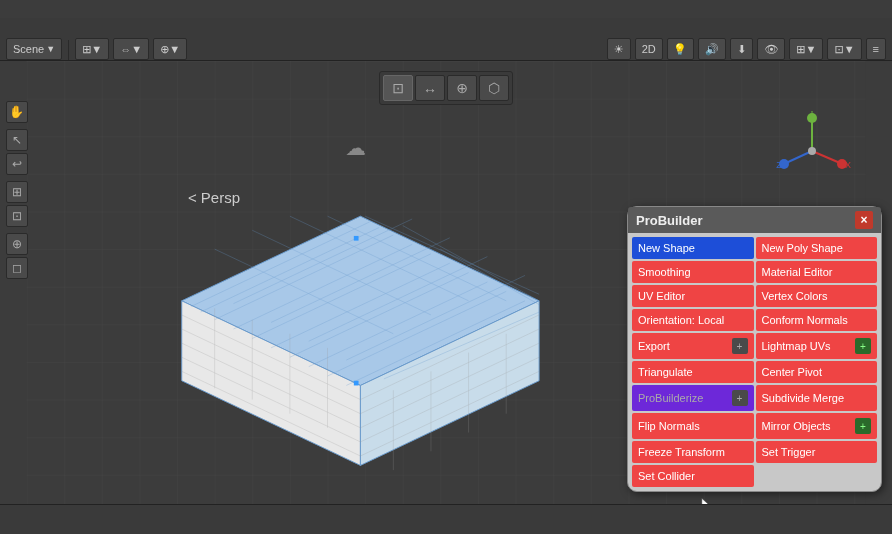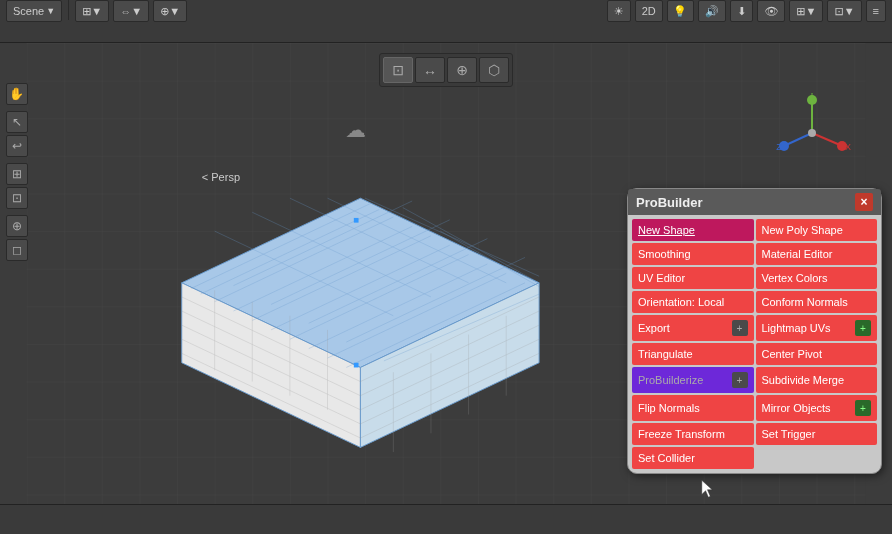--- a/index.html
+++ b/index.html
@@ -12,23 +12,24 @@
       overflow: hidden;
       position: relative;
     }
 
     
     .top-toolbar {
       height: 43px;
       background: #3a3a3a;
       border-bottom: 1px solid #222;
       display: flex;
-      align-items: flex-start;
+      align-items: flex-end;
       padding: 0 6px;
       gap: 4px;
+      margin-top: 18px;
     }
     .toolbar-btn {
       background: #4a4a4a;
       border: 1px solid #2a2a2a;
       color: #ccc;
       padding: 2px 6px;
       font-size: 11px;
       cursor: pointer;
       border-radius: 2px;
       height: 22px;
@@ -168,21 +169,21 @@
       padding: 5px 6px;
       font-size: 11px;
       cursor: pointer;
       border-radius: 2px;
       text-align: left;
       display: flex;
       align-items: center;
       justify-content: space-between;
       position: relative;
     }
-    .pb-btn.active { background: #be185d; text-decoration: underline; }
+    .pb-btn.active { background: #1d4ed8; }
     .pb-btn.disabled { 
       background: #6d28d9; 
       color: #aaa;
       cursor: default;
     }
     .pb-btn .plus-badge {
       background: #4a4a4a;
       color: #aaa;
       font-size: 10px;
       width: 16px;
@@ -340,21 +341,21 @@
   <div class="left-toolbar">
     <div class="left-btn">✋</div>
     <div class="left-btn separator">↖</div>
     <div class="left-btn">↩</div>
     <div class="left-btn separator">⊞</div>
     <div class="left-btn">⊡</div>
     <div class="left-btn separator">⊕</div>
     <div class="left-btn">◻</div>
   </div>
 
-  <div style="position:absolute; top:128px; right:652px; color:#ccc; font-size:11px;">&lt; Persp</div>
+  <div style="position:absolute; top:128px; right:652px; color:#ccc; font-size:15px;">&lt; Persp</div>
 
   <div class="gizmo">
     <svg viewBox="0 0 80 80" width="80" height="80">
 
       <line x1="40" y1="40" x2="40" y2="8" stroke="#6db33f" stroke-width="2"></line>
       <circle cx="40" cy="7" r="5" fill="#6db33f"></circle>
       <text x="40" y="5" fill="#6db33f" font-size="9" text-anchor="middle" dy="-2">Y</text>
 
       <line x1="40" y1="40" x2="68" y2="52" stroke="#cc3333" stroke-width="2"></line>
       <circle cx="70" cy="53" r="5" fill="#cc3333"></circle>

